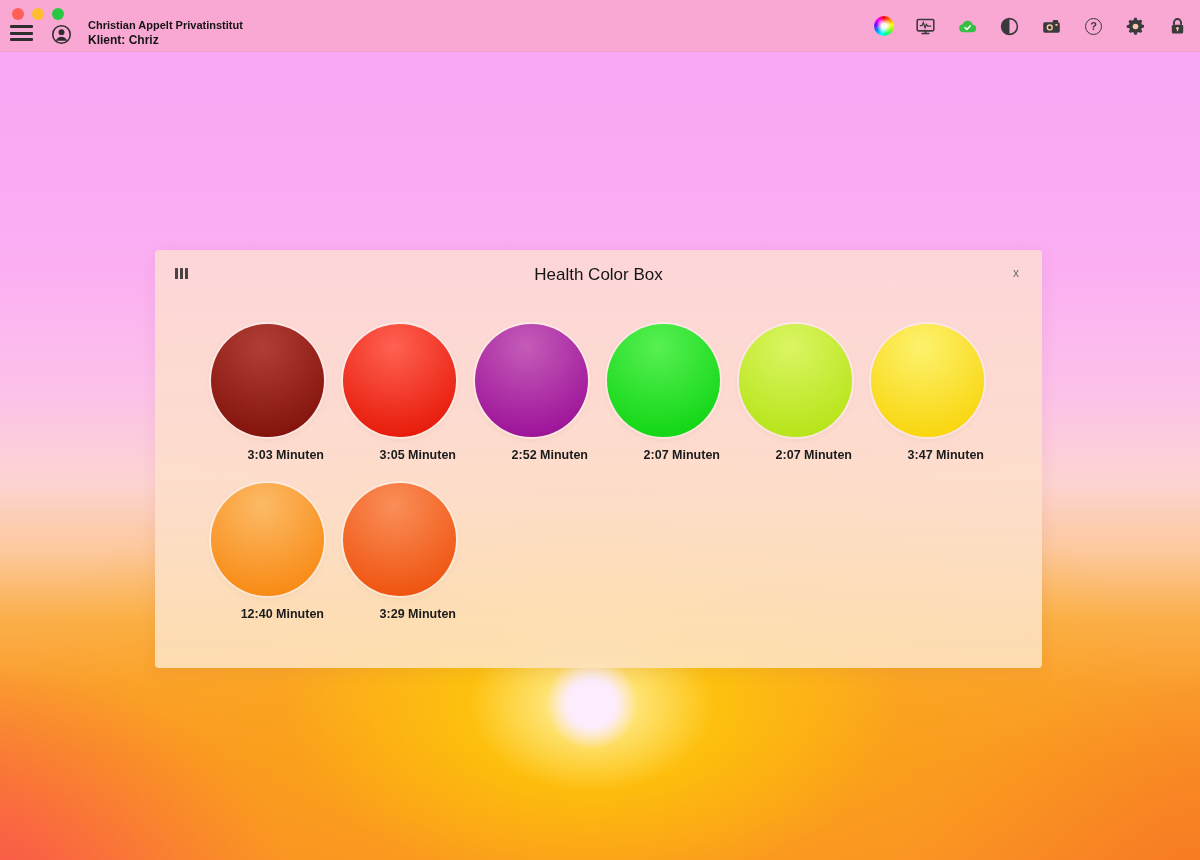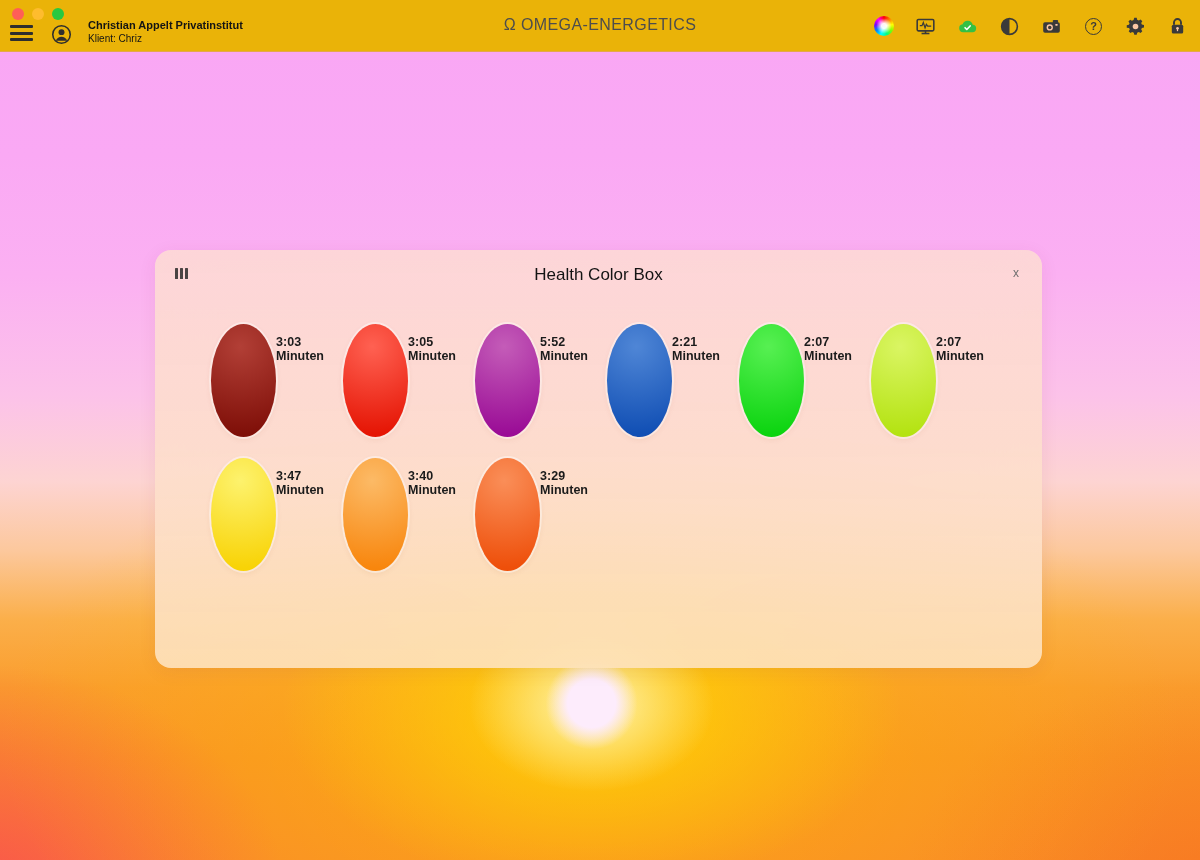--- a/index.html
+++ b/index.html
@@ -16,73 +16,73 @@
       radial-gradient(ellipse 430px 320px at -2% 104%, rgba(250,70,85,.8), rgba(250,70,85,0) 72%),
       radial-gradient(ellipse 430px 300px at 102% 104%, rgba(247,105,25,.55), rgba(247,105,25,0) 75%),
       linear-gradient(180deg,
         #f9a6f4 0%, #faa9f4 18%, #fbb0f2 32%, #fcc2e9 46%, #fdd4d2 56%,
         #fcc89d 64%, #fbaf4a 72%, #fa9d2d 80%, #f99426 88%, #f98c2b 100%);
   }
 
   
   .header {
     position:absolute; top:0; left:0; right:0; height:52px; z-index:5;
-    background:#eab308; border-bottom:1px solid rgba(220,150,200,.35);
+    background:#f9a8d4; border-bottom:1px solid rgba(220,150,200,.35);
   }
   .traffic { position:absolute; top:8px; left:12px; display:flex; gap:8px; }
   .traffic span { width:12px; height:12px; border-radius:50%; display:block; }
   .tl-red{ background:#ff5f57; } .tl-yellow{ background:#febc2e; } .tl-green{ background:#28c840; }
 
   .hamburger { position:absolute; left:10px; top:25px; width:23px; height:16px;
     display:flex; flex-direction:column; justify-content:space-between; cursor:pointer; }
   .hamburger i { display:block; height:3px; background:#2e2e2e; border-radius:1px; }
 
   .avatar { position:absolute; left:51px; top:24px; width:21px; height:21px; color:#2e2e2e; }
 
   .who { position:absolute; left:88px; top:19px; line-height:1.25; color:#141414; }
   .who .name { font-size:11px; font-weight:bold; }
-  .who .klient { font-size:10px; }
+  .who .klient { font-size:12px;font-weight:bold; }
 
   .app-title {
     position:absolute; left:0; right:0; top:16px; text-align:center;
     font-size:16px; color:#4d4d4d; letter-spacing:.4px;
   }
 
   .hicons { position:absolute; right:12px; top:0; height:52px; display:flex; align-items:center; gap:21px; }
   .hicon { width:21px; height:21px; display:flex; align-items:center; justify-content:center; color:#3a3a3a; cursor:pointer; }
   .hicon svg { width:21px; height:21px; display:block; }
   .colorwheel { width:20px; height:20px; border-radius:50%;
     background:
       radial-gradient(circle, rgba(255,255,255,.95) 0 18%, rgba(255,255,255,0) 55%),
       conic-gradient(#ff0000,#ff8000,#ffff00,#80ff00,#00ff80,#00ffff,#0080ff,#8000ff,#ff00ff,#ff0000);
   }
   .help-circle { width:17px; height:17px; border:1.8px solid #3a3a3a; border-radius:50%;
     font-size:11px; font-weight:bold; color:#3a3a3a; display:flex; align-items:center; justify-content:center; }
 
   
   .panel {
     position:absolute; left:155px; top:250px; width:887px; height:418px; z-index:3;
-    border-radius:16px;
+    border-radius:4px;
     background:linear-gradient(180deg, rgba(253,216,214,.94) 0%, rgba(253,222,203,.92) 55%, rgba(253,226,190,.90) 100%);
     backdrop-filter: blur(26px) saturate(1.05);
     box-shadow:0 4px 18px rgba(120,40,60,.08);
   }
   .panel-header { position:relative; height:48px; }
   .panel-title { position:absolute; left:0; right:0; top:15px; text-align:center;
     font-size:17px; color:#141414; }
   .drag-handle { position:absolute; left:20px; top:18px; display:flex; gap:2px; cursor:grab; }
   .drag-handle i { display:block; width:3px; height:11px; background:#4a4343; border-radius:.5px; }
   .close-x { position:absolute; right:19px; top:14px; font-size:12px; color:#6f6f6f; cursor:pointer; padding:2px 4px; }
 
   .grid {
     margin:26px 56px 0 56px;
     display:grid; grid-template-columns:repeat(6, 113px);
     column-gap:19px; row-gap:21px;
   }
-  .cell { display:flex; align-items:flex-start; }
+  .cell { display:flex; flex-direction:column; align-items:flex-end; }
   .ball {
     width:113px; height:113px; border-radius:50%; cursor:pointer;
     box-shadow:0 0 0 2px rgba(255,255,255,.45), 0 2px 6px rgba(150,60,30,.10);
   }
   .ball-label { margin-top:11px; font-size:12.5px; font-weight:bold; color:#1b1b1b; }
 </style>
 </head>
 <body>
 
 <div class="bg"></div>
@@ -106,21 +106,20 @@
       <circle cx="12" cy="9.3" r="3.4" fill="currentColor" stroke="none"></circle>
       <path d="M5.4 19.2c1.3-3.2 3.9-4.6 6.6-4.6s5.3 1.4 6.6 4.6" fill="currentColor" stroke="none"></path>
     </svg>
   </div>
 
   <div class="who">
     <div class="name">Christian Appelt Privatinstitut</div>
     <div class="klient">Klient: Chriz</div>
   </div>
 
-  <div class="app-title">Ω OMEGA-ENERGETICS</div>
 
   <div class="hicons">
     <div class="hicon">
         <span class="colorwheel"></span>
       </div>
 
     <div class="hicon">
       <svg viewBox="0 0 24 24" fill="none" stroke="currentColor" stroke-width="1.8">
         <rect x="2.5" y="4" width="19" height="13" rx="1.5"></rect>
         <polyline points="5.5,11 8,11 9.5,7.5 11.5,13.5 13,9.5 14.5,11.5 18.5,11.5" stroke-width="1.4"></polyline>
@@ -190,40 +189,36 @@
     <div class="cell">
       <div class="ball" style="background: radial-gradient(circle at 45% 20%, rgb(178, 63, 54) 0%, rgb(127, 15, 8) 90%);"></div>
       <div class="ball-label">3:03 Minuten</div>
     </div>
     <div class="cell">
       <div class="ball" style="background: radial-gradient(circle at 45% 20%, rgb(255, 97, 82) 0%, rgb(229, 21, 4) 90%);"></div>
       <div class="ball-label">3:05 Minuten</div>
     </div>
     <div class="cell">
       <div class="ball" style="background: radial-gradient(circle at 45% 20%, rgb(196, 92, 184) 0%, rgb(154, 12, 150) 90%);"></div>
-      <div class="ball-label">5:52 Minuten</div>
-    </div>
-    <div class="cell">
-      <div class="ball" style="background: radial-gradient(circle at 45% 20%, rgb(79, 134, 214) 0%, rgb(17, 79, 180) 90%);"></div>
-      <div class="ball-label">2:21 Minuten</div>
+      <div class="ball-label">2:52 Minuten</div>
     </div>
     <div class="cell">
       <div class="ball" style="background: radial-gradient(circle at 45% 20%, rgb(87, 240, 82) 0%, rgb(12, 212, 16) 90%);"></div>
       <div class="ball-label">2:07 Minuten</div>
     </div>
     <div class="cell">
       <div class="ball" style="background: radial-gradient(circle at 45% 20%, rgb(218, 245, 99) 0%, rgb(180, 227, 18) 90%);"></div>
       <div class="ball-label">2:07 Minuten</div>
     </div>
     <div class="cell">
       <div class="ball" style="background: radial-gradient(circle at 45% 20%, rgb(253, 242, 109) 0%, rgb(248, 211, 6) 90%);"></div>
       <div class="ball-label">3:47 Minuten</div>
     </div>
     <div class="cell">
       <div class="ball" style="background: radial-gradient(circle at 45% 20%, rgb(252, 186, 102) 0%, rgb(248, 134, 13) 90%);"></div>
-      <div class="ball-label">3:40 Minuten</div>
+      <div class="ball-label">12:40 Minuten</div>
     </div>
     <div class="cell">
       <div class="ball" style="background: radial-gradient(circle at 45% 20%, rgb(250, 142, 88) 0%, rgb(238, 79, 10) 90%);"></div>
       <div class="ball-label">3:29 Minuten</div>
     </div>
   </div>
 </div>
 
 </body></html>

